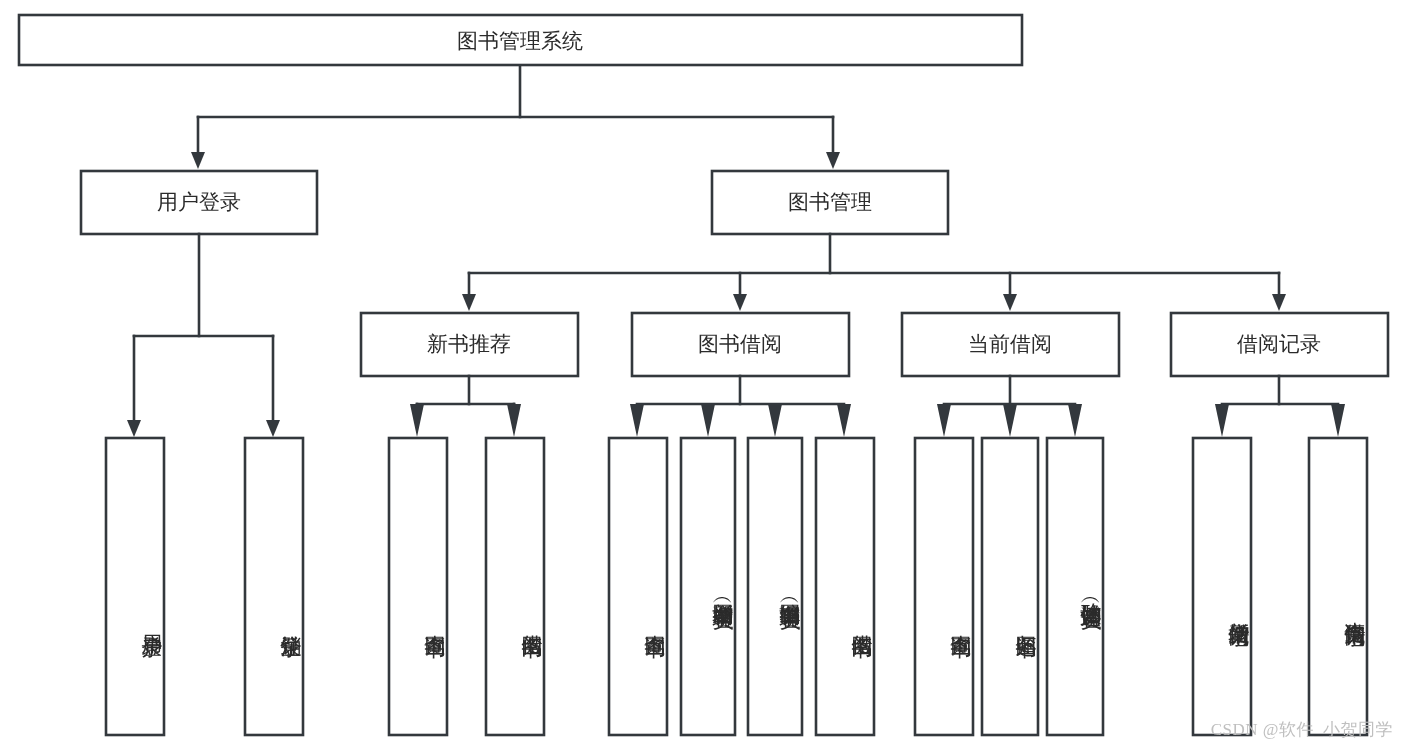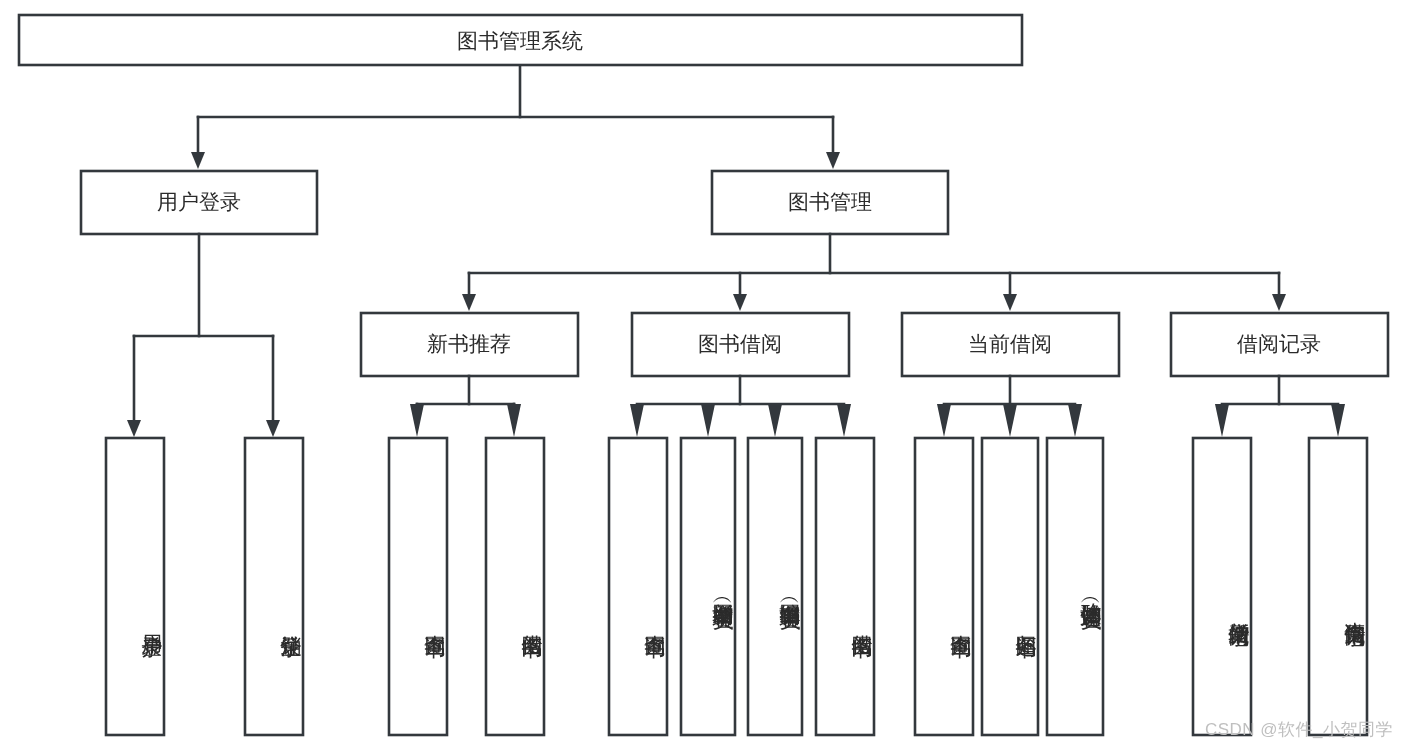--- a/index.html
+++ b/index.html
@@ -61,21 +61,21 @@
     display: flex;
     align-items: flex-start;
     justify-content: center;
     text-align: left;
     pointer-events: none;
   }
   .watermark {
     position: absolute;
     right: 12px;
     bottom: 6px;
-    font-family: Liberation Sans, sans-serif;
+    font-family: Liberation Serif, serif;
     font-size: 17px;
     color: #bfbfbf;
     letter-spacing: 0.5px;
     white-space: nowrap;
   }
 </style>
 </head>
 <body>
 
 <div id="diagram-root">

